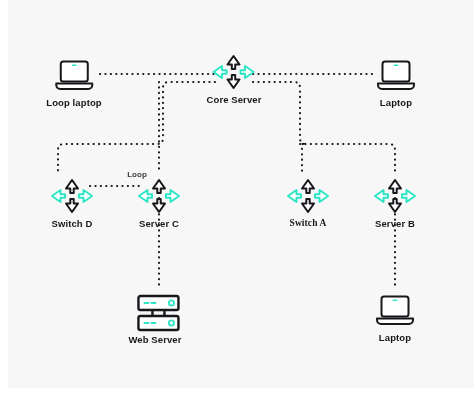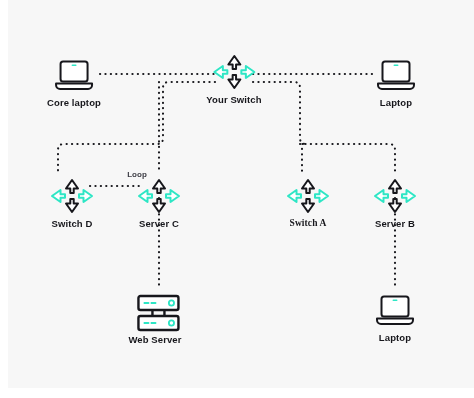--- a/index.html
+++ b/index.html
@@ -78,32 +78,32 @@
 
   <div id="nodes-layer">
       <div class="node" style="left: 66px; top: 55px;">
         <div class="icon-box">
           <svg width="48" height="40" viewBox="0 0 48 40">
     <rect x="10.5" y="6.5" width="27" height="20" rx="2.5" fill="#fff" stroke="#17171c" stroke-width="2"></rect>
     <rect x="21.5" y="9.5" width="5" height="1.6" rx="0.8" fill="#2ee6c5"></rect>
     <path d="M6 28.5 h36 a0 0 0 0 1 0 0 v1.5 a4 4 0 0 1 -4 4 h-28 a4 4 0 0 1 -4 -4 z" fill="#fff" stroke="#17171c" stroke-width="2" stroke-linejoin="round"></path>
   </svg>
         </div>
-        <div class="node-label">Core laptop</div>
+        <div class="node-label">Loop laptop</div>
       </div>
       <div class="node" style="left: 226px; top: 52px;">
         <div class="icon-box">
           <svg width="48" height="40" viewBox="0 0 48 40">
     <path d="M24 4 L30 12.5 H25.7 V17 H22.3 V12.5 H18 Z" fill="#fff" stroke="#17171c" stroke-width="2" stroke-linejoin="round"></path>
     <path d="M24 36 L18 27.5 H22.3 V23 H25.7 V27.5 H30 Z" fill="#fff" stroke="#17171c" stroke-width="2" stroke-linejoin="round"></path>
     <path d="M4 20 L12.5 14 V18.3 H17 V21.7 H12.5 V26 Z" fill="#fff" stroke="#2ee6c5" stroke-width="2" stroke-linejoin="round"></path>
     <path d="M44 20 L35.5 26 V21.7 H31 V18.3 H35.5 V14 Z" fill="#fff" stroke="#2ee6c5" stroke-width="2" stroke-linejoin="round"></path>
   </svg>
         </div>
-        <div class="node-label">Your Switch</div>
+        <div class="node-label">Core Server</div>
       </div>
       <div class="node" style="left: 388px; top: 55px;">
         <div class="icon-box">
           <svg width="48" height="40" viewBox="0 0 48 40">
     <rect x="10.5" y="6.5" width="27" height="20" rx="2.5" fill="#fff" stroke="#17171c" stroke-width="2"></rect>
     <rect x="21.5" y="9.5" width="5" height="1.6" rx="0.8" fill="#2ee6c5"></rect>
     <path d="M6 28.5 h36 a0 0 0 0 1 0 0 v1.5 a4 4 0 0 1 -4 4 h-28 a4 4 0 0 1 -4 -4 z" fill="#fff" stroke="#17171c" stroke-width="2" stroke-linejoin="round"></path>
   </svg>
         </div>
         <div class="node-label">Laptop</div>

